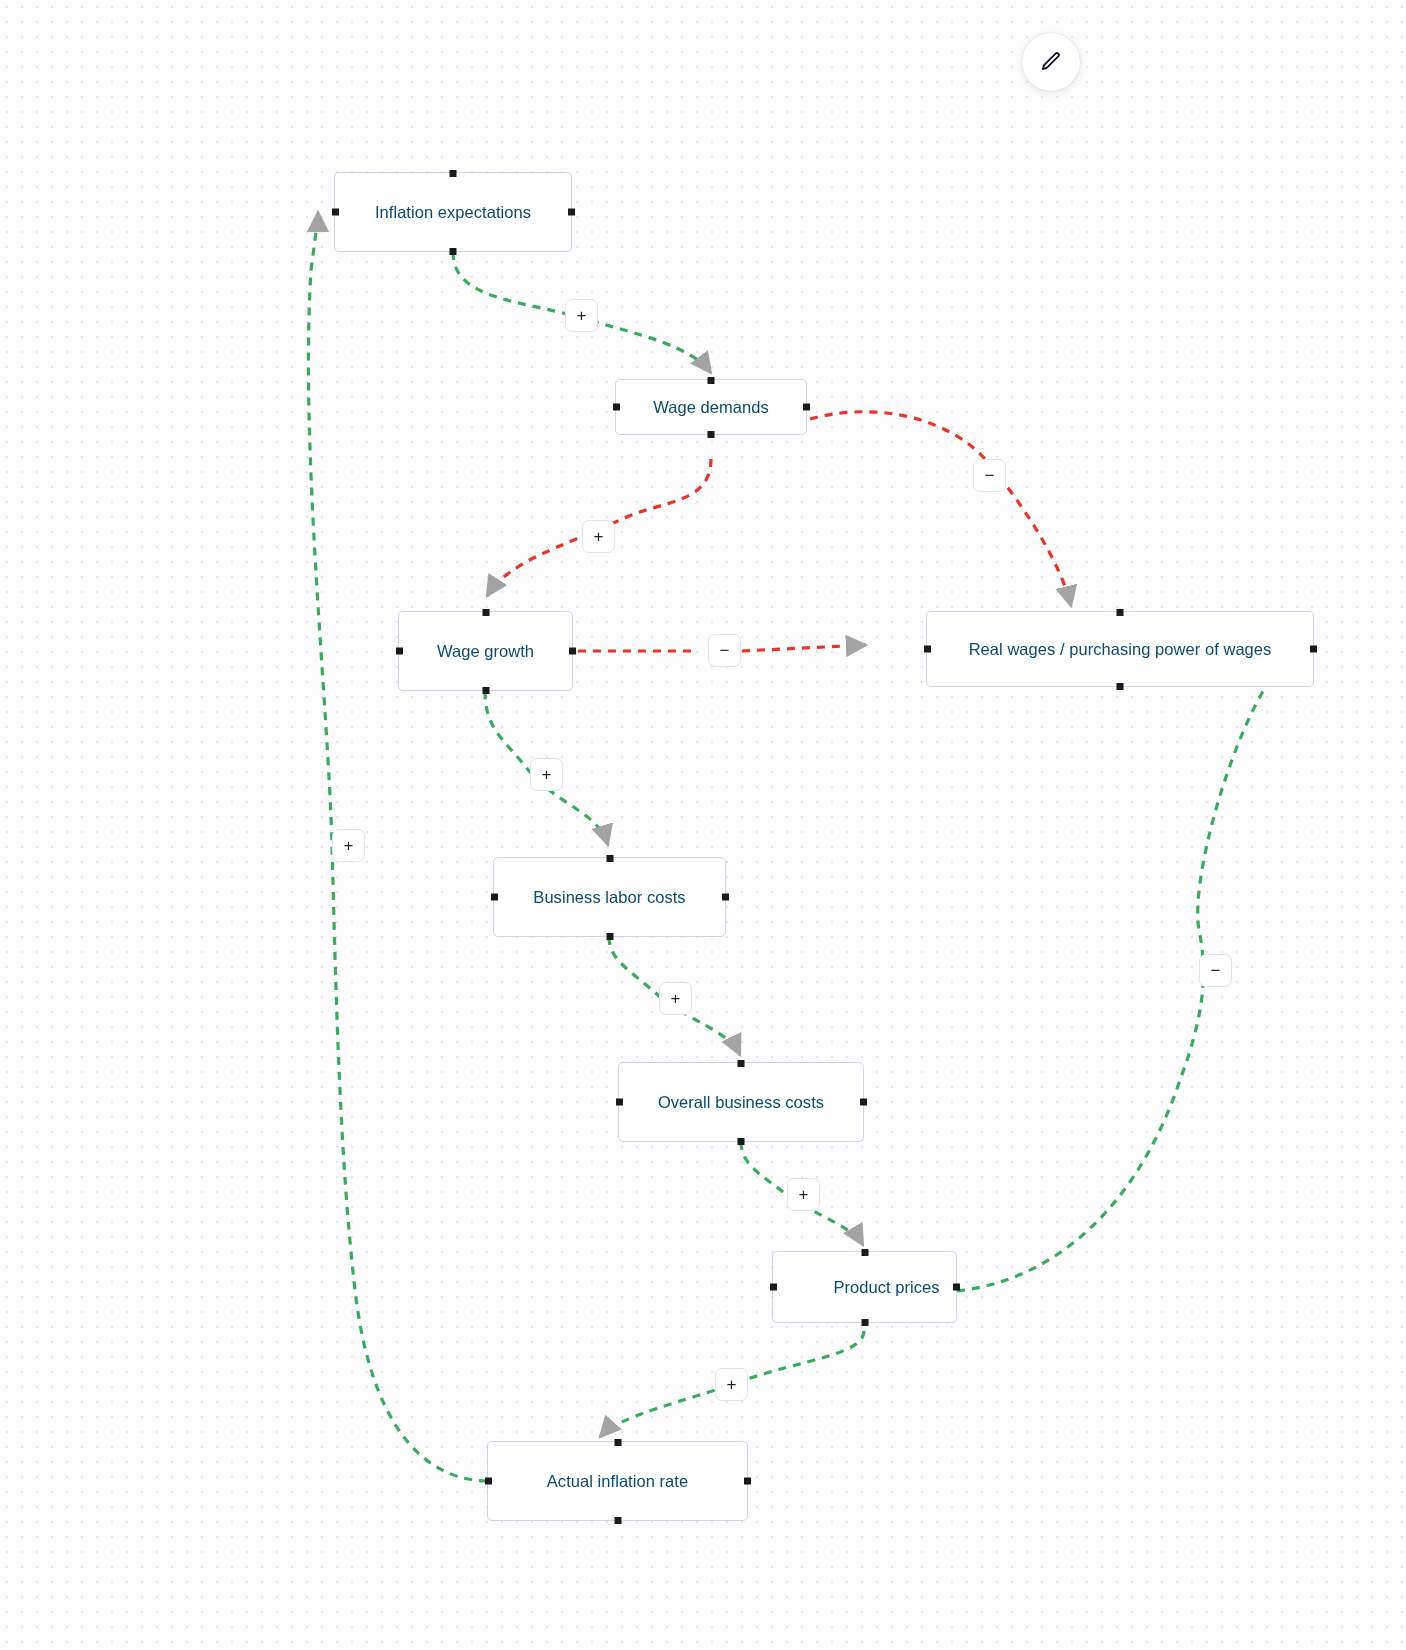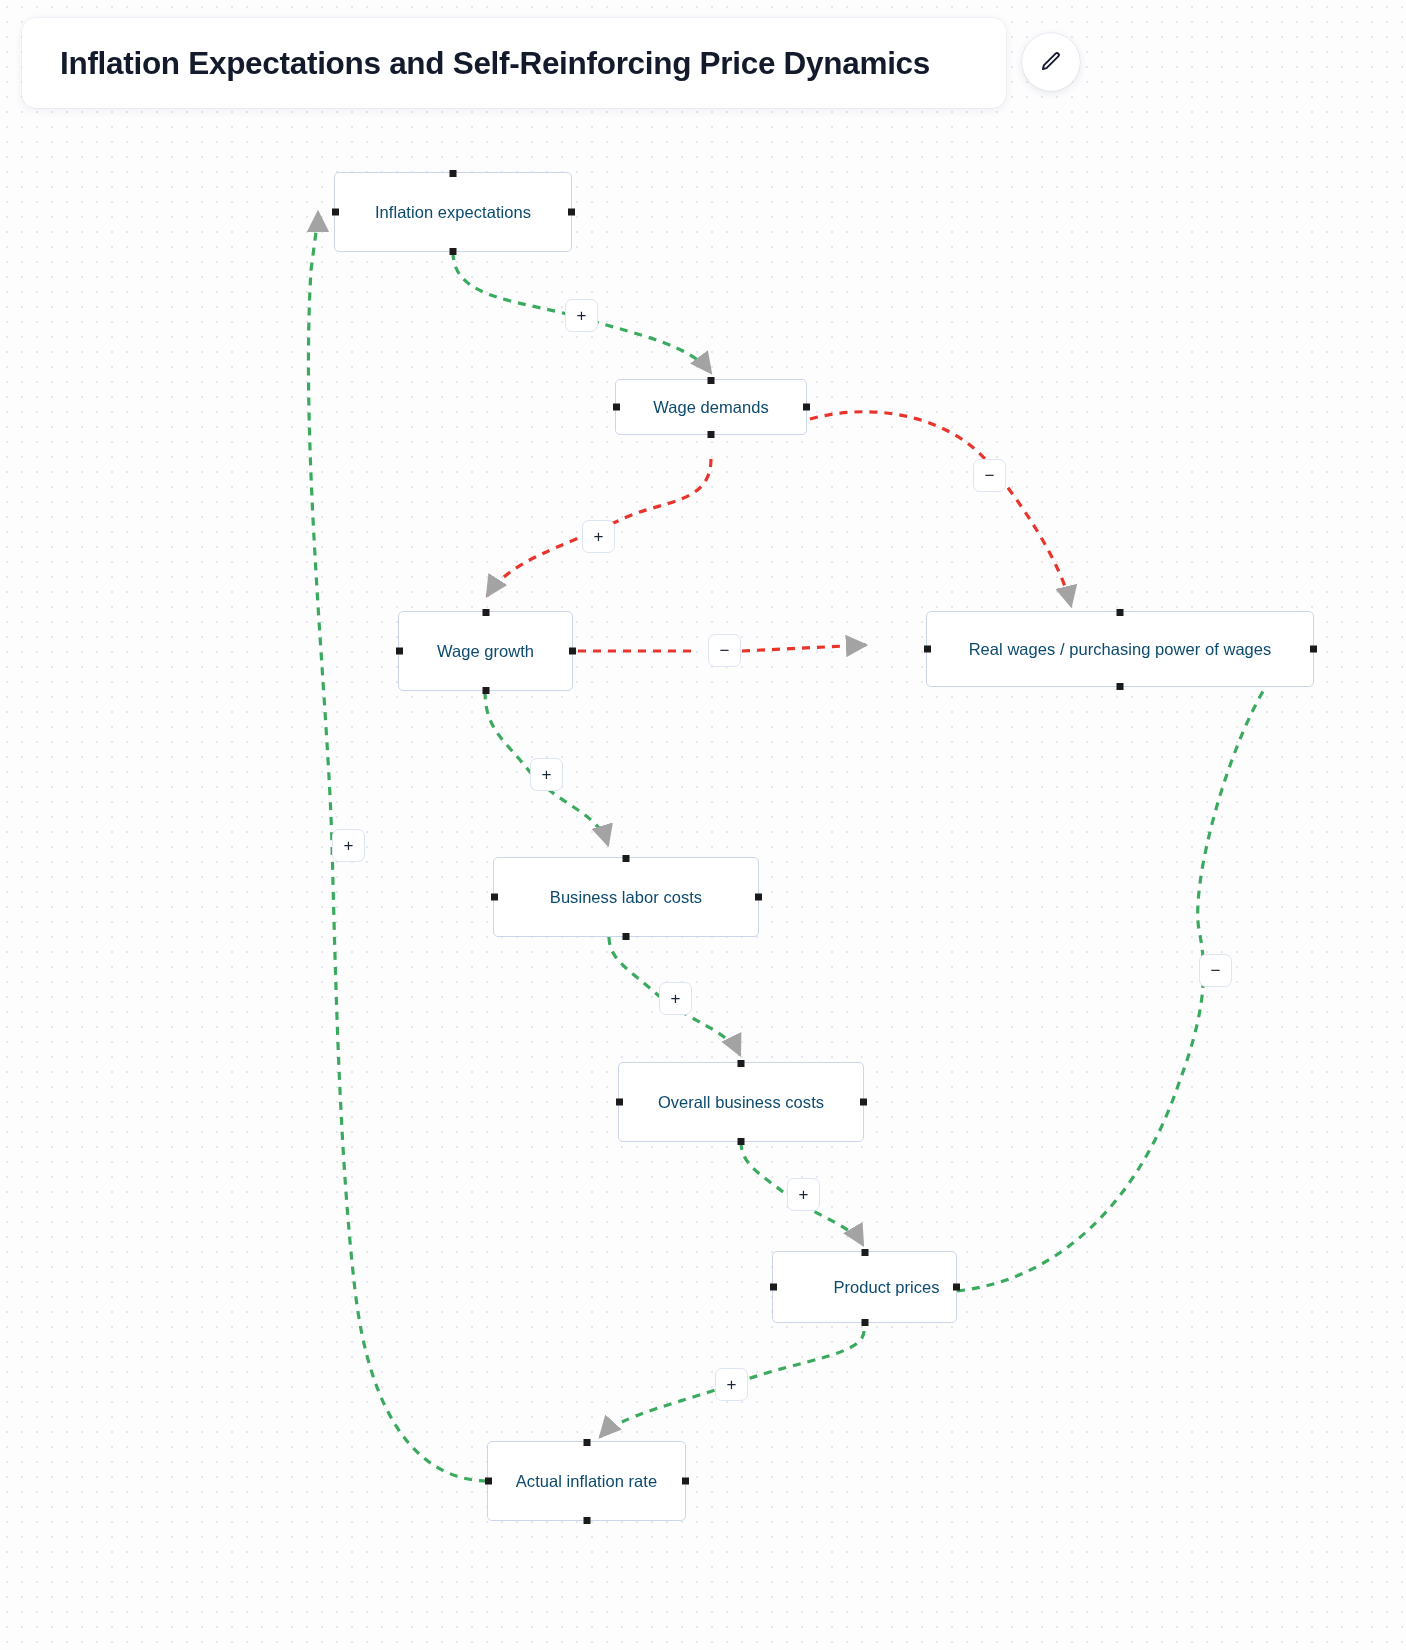--- a/index.html
+++ b/index.html
@@ -123,23 +123,20 @@
     z-index: 30;
     box-sizing: border-box;
     font-weight: 500;
   }
 </style>
 </head>
 <body>
 
 <div id="app">
 
-  <div class="title-card">
-    <div class="title-text">Inflation Expectations and Self-Reinforcing Price Dynamics</div>
-  </div>
 
   <div class="edit-btn">
     <span>
       <svg width="24" height="24" viewBox="0 0 24 24" fill="none" stroke="#141b2d" stroke-width="1.9" stroke-linecap="round" stroke-linejoin="round">
         <path d="M16.6 3.6a1.9 1.9 0 0 1 2.7 2.7L7.5 18.1l-3.6.9.9-3.6z"></path>
       </svg>
     </span>
   </div>
 
   <svg id="edges">
@@ -182,42 +179,42 @@
         <span class="handle l" style="background: rgb(27, 27, 27);"></span>
         <span class="handle r" style="background: rgb(27, 27, 27);"></span>
       </div>
       <div class="node" style="left: 398px; top: 611px; width: 175px; height: 80px; border-color: rgb(204, 214, 234); background: rgb(255, 255, 255);">
         <div class="node-label">Wage growth</div>
         <span class="handle t" style="background: rgb(27, 27, 27);"></span>
         <span class="handle b" style="background: rgb(27, 27, 27);"></span>
         <span class="handle l" style="background: rgb(27, 27, 27);"></span>
         <span class="handle r" style="background: rgb(27, 27, 27);"></span>
       </div>
-      <div class="node" style="left: 493px; top: 857px; width: 266px; height: 80px; border-color: rgb(204, 214, 234); background: rgb(255, 255, 255);">
+      <div class="node" style="left: 493px; top: 857px; width: 233px; height: 80px; border-color: rgb(204, 214, 234); background: rgb(255, 255, 255);">
         <div class="node-label">Business labor costs</div>
         <span class="handle t" style="background: rgb(27, 27, 27);"></span>
         <span class="handle b" style="background: rgb(27, 27, 27);"></span>
         <span class="handle l" style="background: rgb(27, 27, 27);"></span>
         <span class="handle r" style="background: rgb(27, 27, 27);"></span>
       </div>
       <div class="node" style="left: 618px; top: 1062px; width: 246px; height: 80px; border-color: rgb(204, 214, 234); background: rgb(255, 255, 255);">
         <div class="node-label">Overall business costs</div>
         <span class="handle t" style="background: rgb(27, 27, 27);"></span>
         <span class="handle b" style="background: rgb(27, 27, 27);"></span>
         <span class="handle l" style="background: rgb(27, 27, 27);"></span>
         <span class="handle r" style="background: rgb(27, 27, 27);"></span>
       </div>
       <div class="node" style="left: 772px; top: 1251px; width: 185px; height: 72px; border-color: rgb(204, 214, 234); background: rgb(255, 255, 255); padding-left: 44px;">
         <div class="node-label">Product prices</div>
         <span class="handle t" style="background: rgb(27, 27, 27);"></span>
         <span class="handle b" style="background: rgb(27, 27, 27);"></span>
         <span class="handle l" style="background: rgb(27, 27, 27);"></span>
         <span class="handle r" style="background: rgb(27, 27, 27);"></span>
       </div>
-      <div class="node" style="left: 487px; top: 1441px; width: 199px; height: 80px; border-color: rgb(204, 214, 234); background: rgb(255, 255, 255);">
+      <div class="node" style="left: 487px; top: 1441px; width: 261px; height: 80px; border-color: rgb(204, 214, 234); background: rgb(255, 255, 255);">
         <div class="node-label">Actual inflation rate</div>
         <span class="handle t" style="background: rgb(27, 27, 27);"></span>
         <span class="handle b" style="background: rgb(27, 27, 27);"></span>
         <span class="handle l" style="background: rgb(27, 27, 27);"></span>
         <span class="handle r" style="background: rgb(27, 27, 27);"></span>
       </div>
     </div>
   <div id="label-layer">
       <div class="edge-label" style="left: 565px; top: 299px;">+</div>
       <div class="edge-label" style="left: 582px; top: 520px;">+</div>

